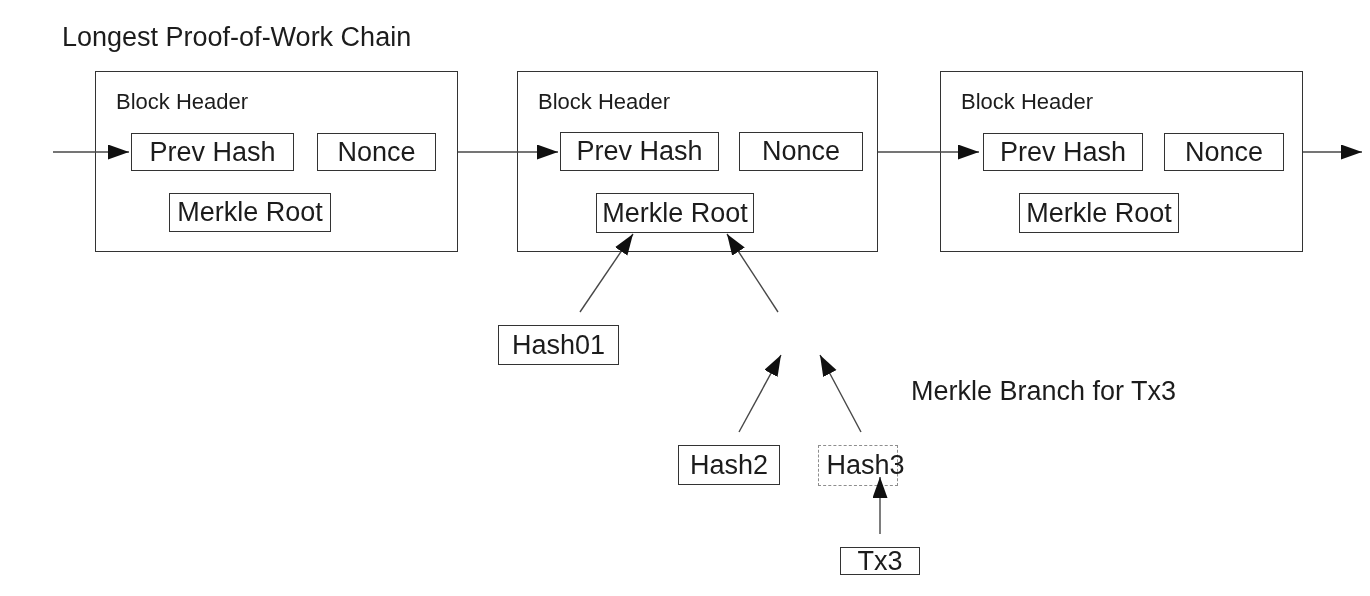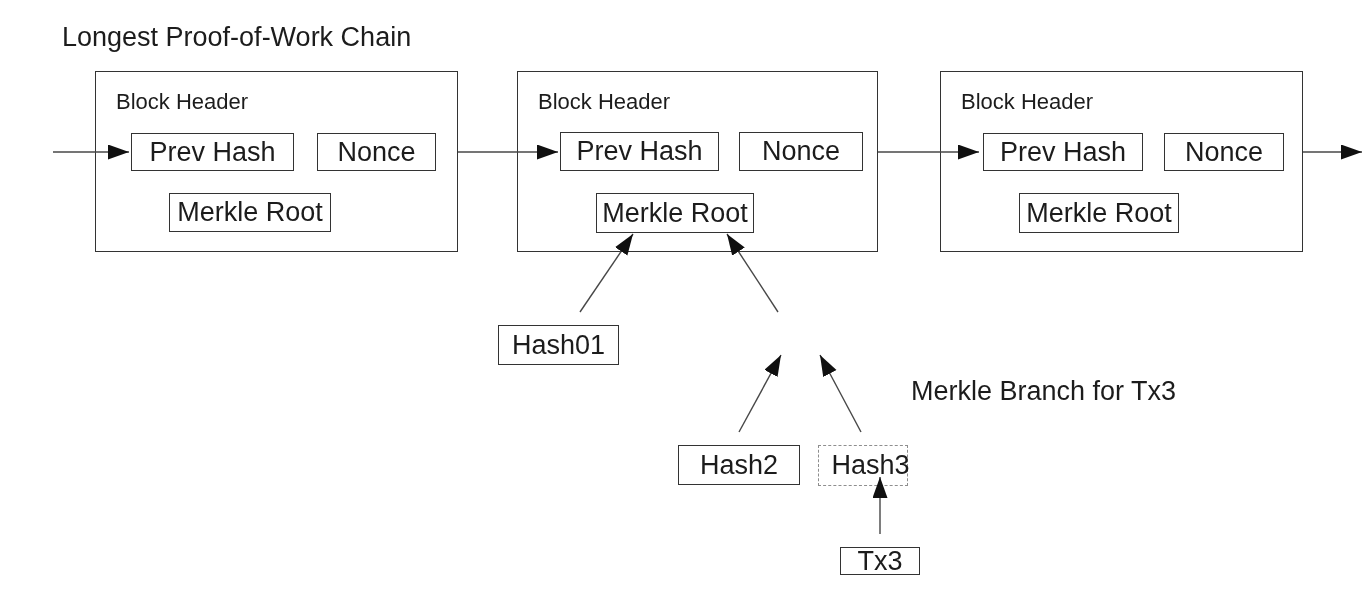--- a/index.html
+++ b/index.html
@@ -52,22 +52,22 @@
   #b2 .nonce{left:221px;top:60px;width:124px;height:39px;}
   #b2 .merkle{left:78px;top:121px;width:158px;height:40px;}
   
   #b3{left:940px;top:71px;width:363px;height:181px;}
   #b3 .prev{left:42px;top:61px;width:160px;height:38px;}
   #b3 .nonce{left:223px;top:61px;width:120px;height:38px;}
   #b3 .merkle{left:78px;top:121px;width:160px;height:40px;}
   
   #hash01{left:498px;top:313px;width:121px;height:40px;}
   #hash23{left:738px;top:312px;width:121px;height:41px;}
-  #hash2{left:678px;top:433px;width:122px;height:40px;}
-  #hash3{left:818px;top:433px;width:90px;height:41px;padding-left:15px;}
+  #hash2{left:678px;top:433px;width:102px;height:40px;}
+  #hash3{left:818px;top:433px;width:80px;height:41px;padding-left:15px;}
   #tx3{left:840px;top:535px;width:80px;height:28px;}
 </style>
 </head>
 <body>
 
 <div class="canvas">
 
   <div class="diagram-title">Longest Proof-of-Work Chain</div>
 
   <div class="block" id="b1">

